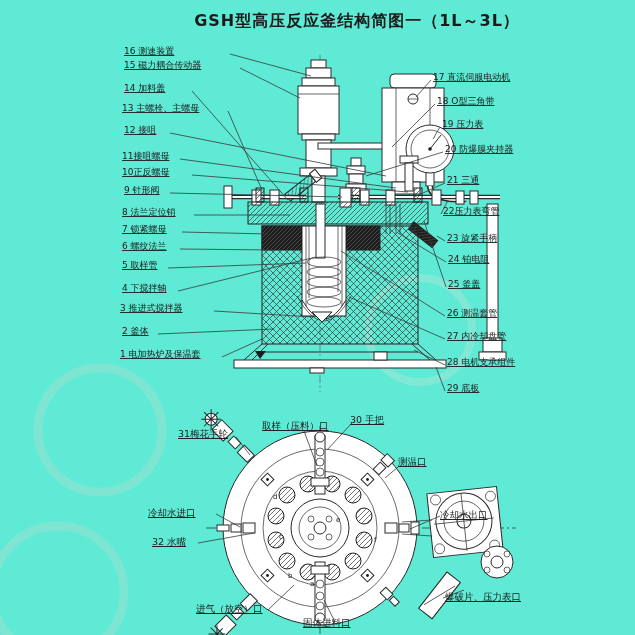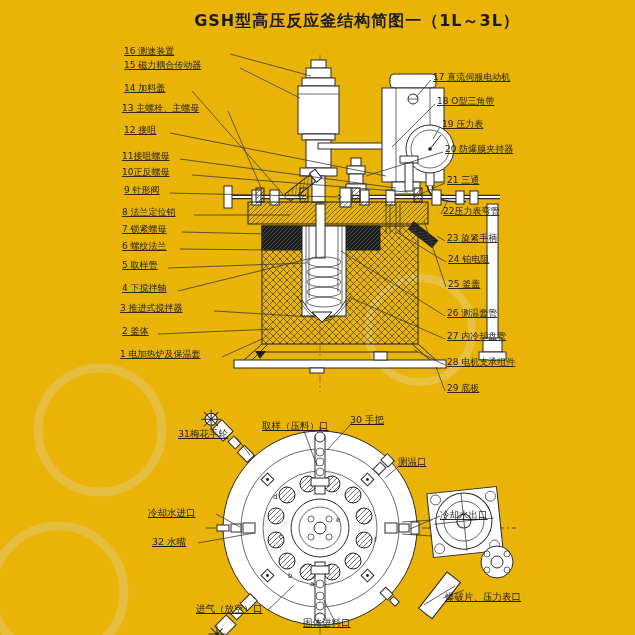--- a/index.html
+++ b/index.html
@@ -1,16 +1,16 @@
 <!DOCTYPE html>
 <html><head>
 <meta charset="utf-8">
 <style>
   html,body{margin:0;padding:0;background:#ffffff;}
-  .page{position:relative;width:635px;height:635px;background:#eab308;overflow:hidden;
+  .page{position:relative;width:635px;height:635px;background:#5eead4;overflow:hidden;
         font-family:"DejaVu Sans",sans-serif;}
   svg{display:block;}
   text{fill:#1b1b1b;}
   .title{font-size:16px;font-weight:bold;letter-spacing:1px;}
   .lbl{font-size:9px;text-decoration:underline;}
   .lbl2{font-size:9.5px;text-decoration:underline;}
   .plt{font-size:7px;}
   .ln{stroke:#2a2a2a;stroke-width:1;fill:none;}
   .thin{stroke:#2a2a2a;stroke-width:.7;fill:none;}
   .ld{stroke:#3a3a3a;stroke-width:.8;fill:none;}

